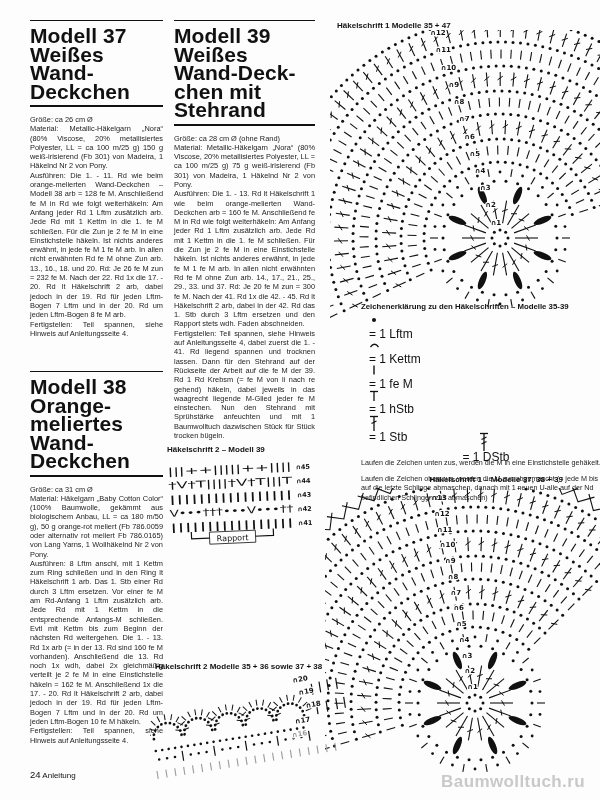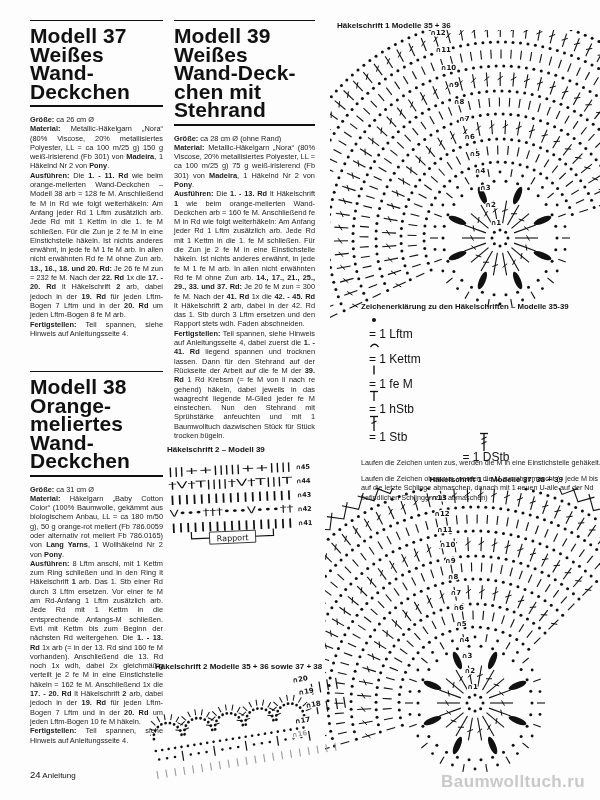--- a/index.html
+++ b/index.html
@@ -12,21 +12,21 @@
   .col{position:absolute;}
   .rule-thin{border:0;border-top:1px solid #111;margin:0 0 6px 0;}
   .rule-thick{border:0;border-top:2.5px solid #111;margin:4px 0 8px 0;}
   h2.sec-title{
     font-size:21px;line-height:18.5px;font-weight:bold;margin:0;
     white-space:pre-line;letter-spacing:.1px;
   }
   .body-text p{
     margin:0;font-size:7.4px;line-height:9.3px;text-align:justify;color:#1c1c1c;
   }
-  .body-text b{font-weight:bold;}
+  .body-text b{font-weight:normal;}
   .chart-title{
     position:absolute;font-size:8px;font-weight:bold;color:#111;white-space:nowrap;
   }
   .legend{position:absolute;left:347px;top:302px;width:256px;}
   .legend-title{font-size:7.8px;font-weight:bold;margin:0 0 4px 14px;}
   .legend-item{display:flex;align-items:flex-start;margin:0 0 1px 22px;font-size:12px;line-height:9px;flex-direction:column;}
   .legend-item .sym{width:15px;flex:0 0 15px;}
   .legend-notes p{margin:7px 0 0 14px;font-size:7.2px;line-height:9.2px;color:#1c1c1c;}
   .footer{position:absolute;left:30px;top:769px;font-size:8px;color:#111;}
   .footer .pnum{font-size:9.5px;}
@@ -75,21 +75,21 @@
 chen mit Stehrand</h2>
   <hr class="rule-thick">
   <div class="body-text">
       <p><b>Größe:</b><span> ca 28 cm Ø (ohne Rand)</span></p>
       <p><b>Material:</b><span> Metallic-Häkelgarn „Nora“ (80% Viscose, 20% metallisiertes Polyester, LL = ca 100 m/25 g) 75 g weiß-irisierend (Fb 301) von </span><b>Madeira</b><span>, 1 Häkelnd Nr 2 von </span><b>Pony</b><span>.</span></p>
       <p><b>Ausführen:</b><span> Die </span><b>1. - 13. Rd</b><span> lt Häkelschrift </span><b>1</b><span> wie beim orange-melierten Wand-Deckchen arb = 160 fe M. Anschließend fe M in Rd wie folgt weiterhäkeln: Am Anfang jeder Rd 1 Lftm zusätzlich arb. Jede Rd mit 1 Kettm in die 1. fe M schließen. Für die Zun je 2 fe M in eine Einstichstelle häkeln. Ist nichts anderes erwähnt, in jede fe M 1 fe M arb. In allen nicht erwähnten Rd fe M ohne Zun arb. </span><b>14., 17., 21., 25., 29., 33. und 37. Rd:</b><span> Je 20 fe M zun = 300 fe M. Nach der </span><b>41. Rd</b><span> 1x die </span><b>42. - 45. Rd</b><span> lt Häkelschrift </span><b>2</b><span> arb, dabei in der 42. Rd das 1. Stb durch 3 Lftm ersetzen und den Rapport stets wdh. Faden abschneiden.</span></p>
       <p><b>Fertigstellen:</b><span> Teil spannen, siehe Hinweis auf Anleitungsseite 4, dabei zuerst die </span><b>1. - 41. Rd</b><span> liegend spannen und trocknen lassen. Dann für den Stehrand auf der Rückseite der Arbeit auf die fe M der </span><b>39. Rd</b><span> 1 Rd Krebsm (= fe M von li nach re gehend) häkeln, dabei jeweils in das waagrecht liegende M-Glied jeder fe M einstechen. Nun den Stehrand mit Sprühstärke anfeuchten und mit 1 Baumwolltuch dazwischen Stück für Stück trocken bügeln.</span></p>
     </div>
 </div>
 
-<div class="chart-title" style="left:337px;top:21px;">Häkelschrift 1 Modelle 35 + 36</div>
+<div class="chart-title" style="left:337px;top:21px;">Häkelschrift 1 Modelle 35 + 47</div>
 <div class="chart-title" style="left:400px;top:475px;width:163px;text-align:right;">Häkelschrift 1 – Modelle 37, 38 + 39</div>
 <div class="chart-title" style="left:167px;top:445px;">Häkelschrift 2 – Modell 39</div>
 <div class="chart-title" style="left:155px;top:662px;">Häkelschrift 2 Modelle 35 + 36 sowie 37 + 38</div>
 
 <svg id="chartA" style="left:330px;top:30px;" width="270" height="300" viewBox="0 0 270 300">
     <circle cx="178" cy="208" r="1.5" fill="#111"></circle>
     <circle cx="175.65685424949237" cy="213.65685424949237" r="1.5" fill="#111"></circle>
     <circle cx="170" cy="216" r="1.5" fill="#111"></circle>
     <circle cx="164.34314575050763" cy="213.65685424949237" r="1.5" fill="#111"></circle>
     <circle cx="162" cy="208" r="1.5" fill="#111"></circle>

